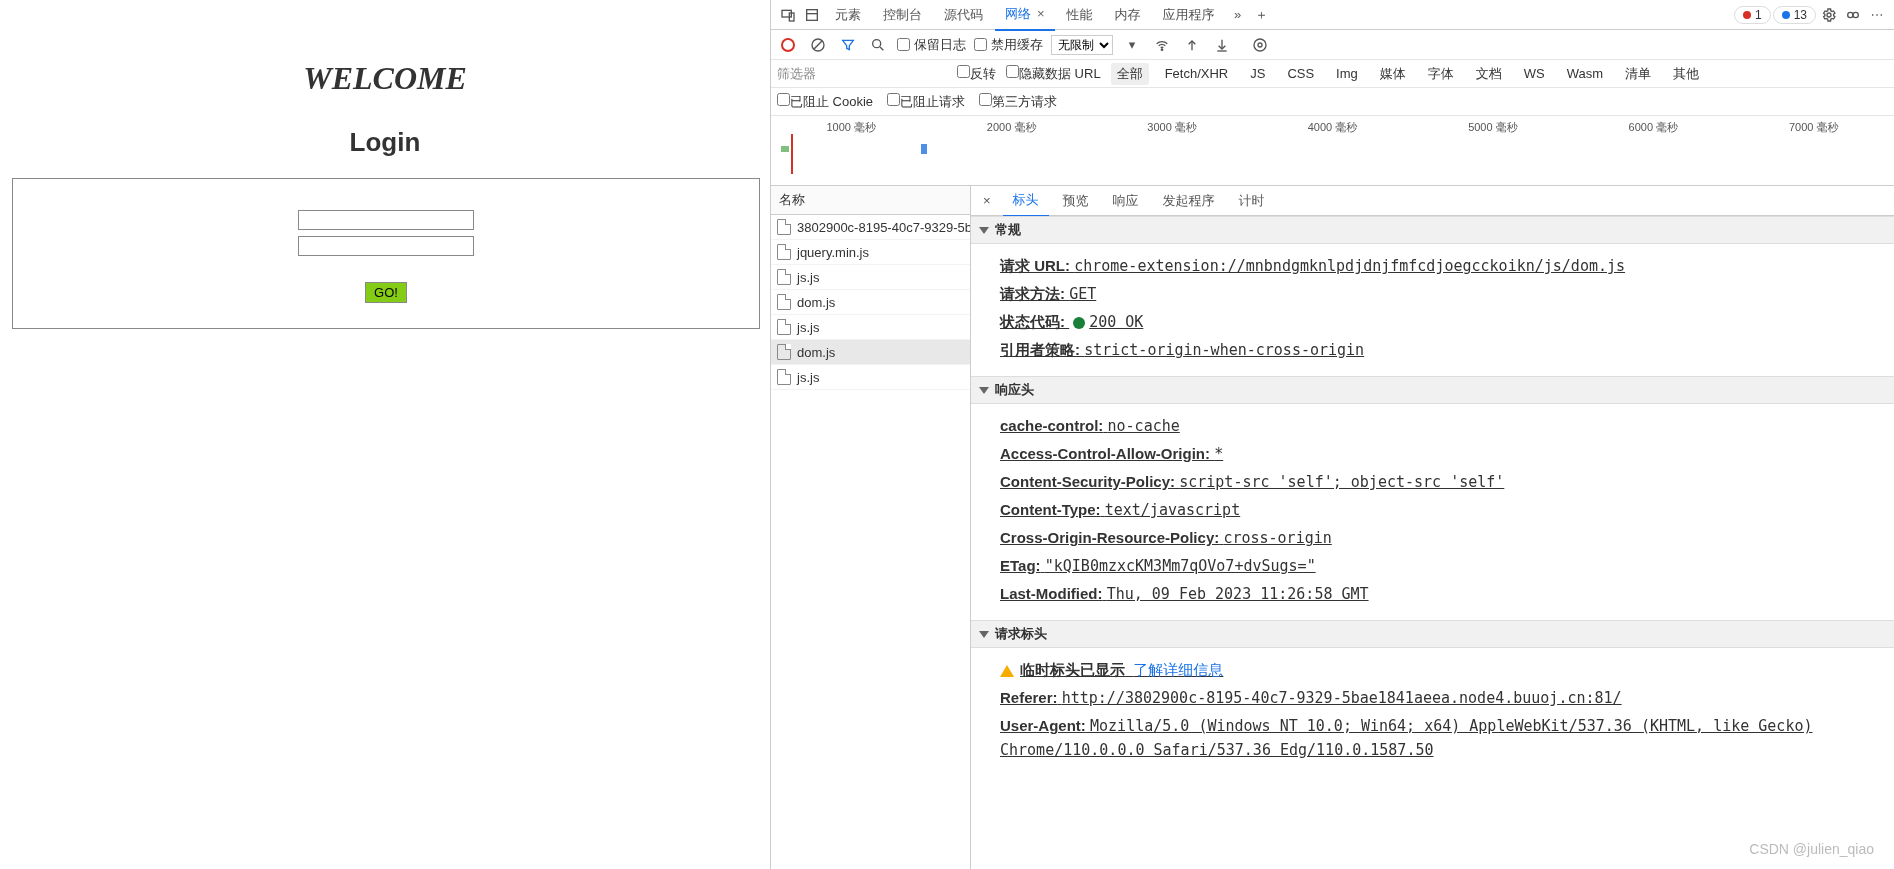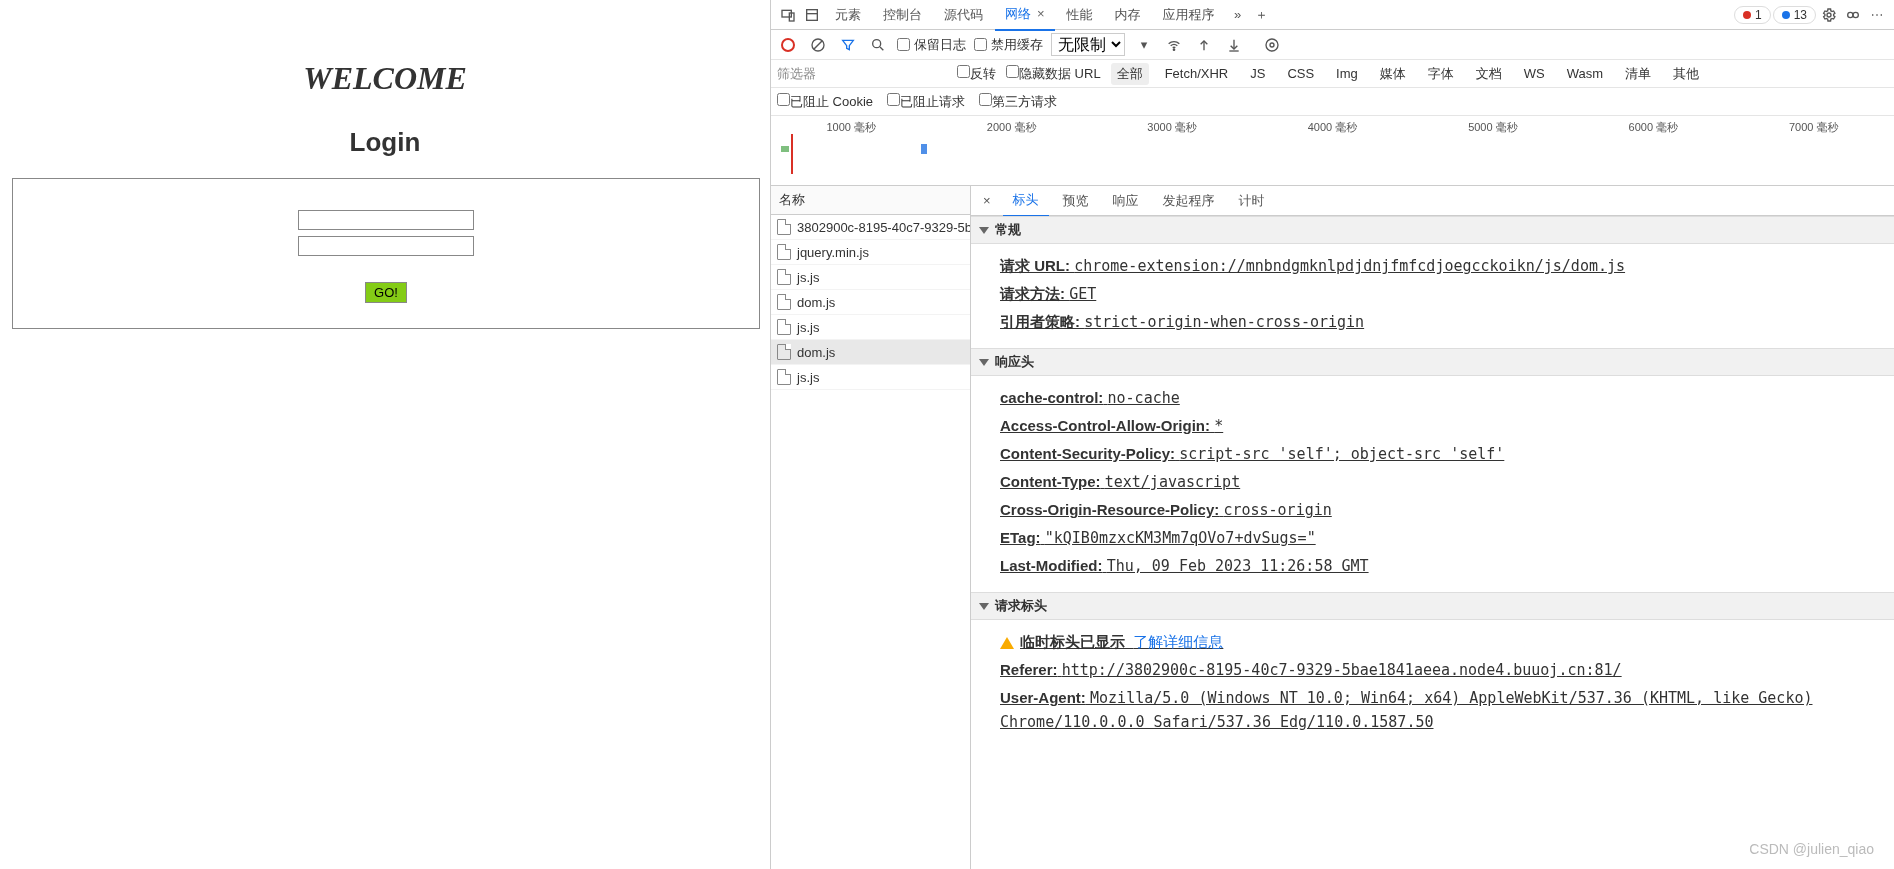--- a/index.html
+++ b/index.html
@@ -19,21 +19,21 @@
 .dt-tabbar .spacer { flex: 1; }
 .dt-tabbar .icon, .dt-toolbar .icon { width: 22px; height: 22px; display: inline-flex; align-items: center; justify-content: center; color: #555; cursor: pointer; }
 .badge { border-radius: 10px; padding: 1px 8px; font-size: 12px; display: inline-flex; align-items: center; gap: 4px; border: 1px solid #ddd; }
 .badge.red .dot { width: 8px; height: 8px; border-radius: 50%; background: #d93025; }
 .badge.blue .dot { width: 8px; height: 8px; border-radius: 50%; background: #1a73e8; }
 
 .dt-toolbar { display: flex; align-items: center; border-bottom: 1px solid #e5e5e5; height: 30px; padding: 0 6px; gap: 8px; }
 .dt-toolbar .rec { width: 14px; height: 14px; border: 2px solid #d93025; border-radius: 50%; }
 .dt-toolbar .chk { display: inline-flex; align-items: center; gap: 4px; font-size: 13px; color: #333; }
 .dt-toolbar .chk input { margin: 0; }
-.dt-toolbar select { border: 1px solid #ccc; font-size: 16px; padding: 1px 2px; background: #fff; }
+.dt-toolbar select { border: 1px solid #ccc; font-size: 12px; padding: 1px 2px; background: #fff; }
 .dt-toolbar .filter-icon { color: #1a73e8; }
 
 .dt-filterbar { display: flex; align-items: center; border-bottom: 1px solid #e5e5e5; height: 28px; padding: 0 6px; gap: 10px; font-size: 13px; }
 .dt-filterbar .ftxt { color: #888; width: 170px; }
 .dt-filterbar .ftype { padding: 2px 6px; cursor: pointer; color: #333; }
 .dt-filterbar .ftype.active { background: #eee; border-radius: 3px; }
 
 .dt-cookiebar { display: flex; align-items: center; border-bottom: 1px solid #e5e5e5; height: 28px; padding: 0 6px; gap: 14px; font-size: 13px; }
 
 .dt-timeline { border-bottom: 1px solid #ccc; height: 70px; position: relative; font-size: 11px; color: #555; }
@@ -274,20 +274,21 @@
         <span class="dtab">计时</span>
       </div>
 
       <div class="section-hdr">
           <span class="tri"></span>
           <span>常规</span>
         </div>
       <div class="section-body">
         <div class="kv"><span class="k">请求 URL:</span> <span class="v">chrome-extension://mnbndgmknlpdjdnjfmfcdjoegcckoikn/js/dom.js</span></div>
         <div class="kv"><span class="k">请求方法:</span> <span class="v">GET</span></div>
+        <div class="kv"><span class="k">状态代码:</span> <span class="status-dot"></span><span class="v">200 OK</span></div>
         <div class="kv"><span class="k">引用者策略:</span> <span class="v">strict-origin-when-cross-origin</span></div>
       </div>
 
       <div class="section-hdr">
           <span class="tri"></span>
           <span>响应头</span>
         </div>
       <div class="section-body" id="resp-headers">
           <div class="kv"><span class="k">cache-control:</span> <span class="v">no-cache</span></div>
           <div class="kv"><span class="k">Access-Control-Allow-Origin:</span> <span class="v">*</span></div>

